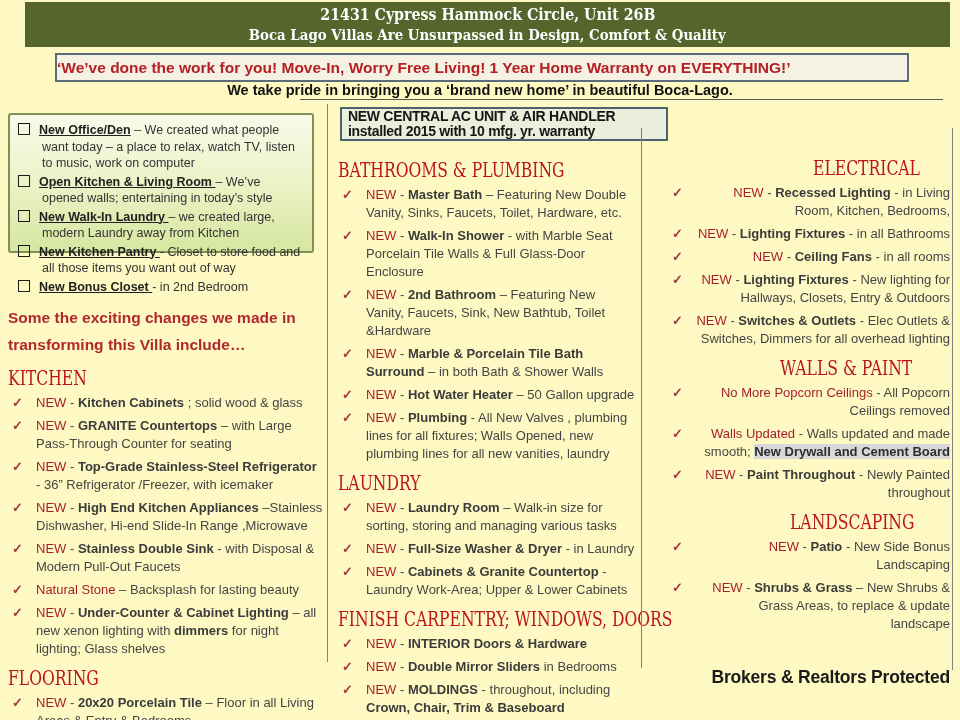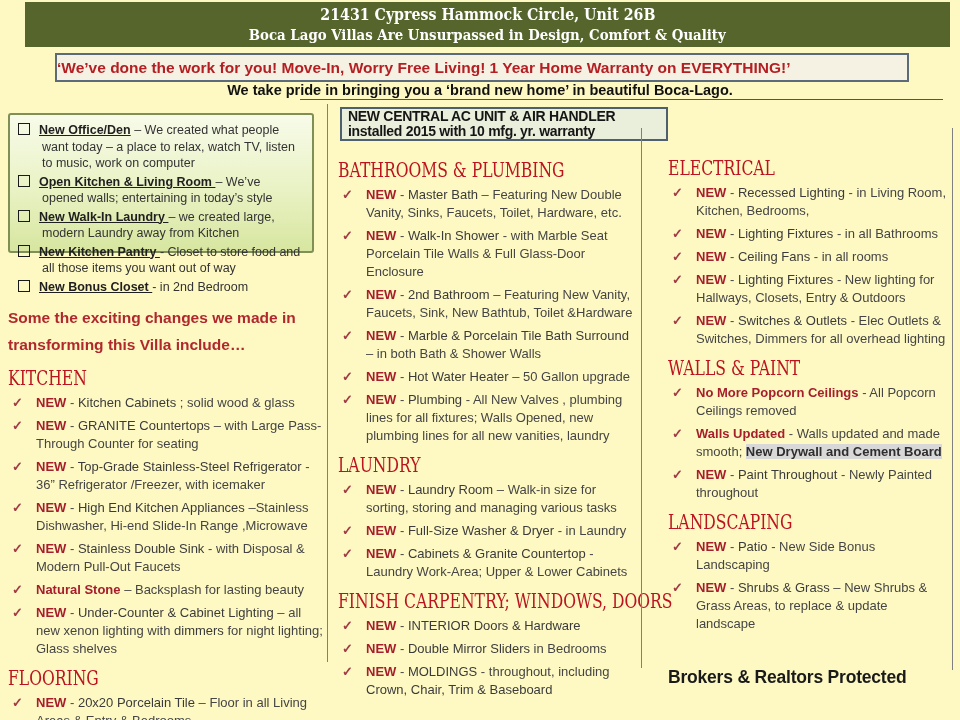--- a/index.html
+++ b/index.html
@@ -26,31 +26,31 @@
               background:linear-gradient(#f7fbe9,#e9f2c4 55%,#d7e6a0);border:2px solid #808f55;border-radius:3px;
               padding:7px 8px 4px 8px;font-size:12.5px;line-height:16.5px;color:#333;margin-top:11px;}
   .hl-item{padding-left:24px;text-indent:-24px;margin-bottom:2px;}
   .hl-box{display:inline-block;width:10px;height:10px;border:1.7px solid #1a1a1a;margin-right:9px;vertical-align:-1px;background:transparent;}
   .hl-title{font-weight:bold;text-decoration:underline;color:#1f1f1f;}
 
   
   .col{position:absolute;box-sizing:border-box;}
   .col-left{left:8px;top:304px;width:316px;}
   .col-mid{left:338px;top:150px;width:298px;}
-  .col-right{left:668px;top:148px;width:282px;}
+  .col-right{left:668px;top:148px;width:282px;text-align:right;}
 
   .intro{color:#b0282e;font-weight:bold;font-size:15.5px;line-height:27px;margin-bottom:8px;}
 
   .heading{font-family:"DejaVu Serif",serif;font-weight:normal;color:#bb1420;font-size:20px;line-height:24px;margin:8px 0 4px 0;}
   .heading span{display:inline-block;transform:scaleX(.78);transform-origin:0 50%;white-space:nowrap;}
 
   .item{position:relative;padding-left:28px;font-size:13px;line-height:18px;color:#454545;margin-bottom:5px;}
   .check{position:absolute;left:4px;top:0;color:#a23b45;font-weight:bold;font-size:13px;}
-  .seg-r{color:#a61e2c;font-weight:bold;}
-  .seg-b{color:#3b3b3b;font-weight:normal;}
+  .seg-r{color:#a61e2c;font-weight:normal;}
+  .seg-b{color:#3b3b3b;font-weight:bold;}
   .seg-p{color:#454545;}
   .seg-h{color:#2e2e2e;font-weight:bold;background:#d8d8d8;}
 
   
   .acbox{position:absolute;left:340px;top:107px;width:328px;box-sizing:border-box;background:#e9efdb;border:2px solid #4e5f6d;
          padding:0 6px;font-weight:bold;color:#151515;font-size:14px;line-height:15px;letter-spacing:-.3px;}
 
   
   .vline{position:absolute;width:1px;background:#808080;}
   .vline-1{left:327px;top:104px;height:558px;}

